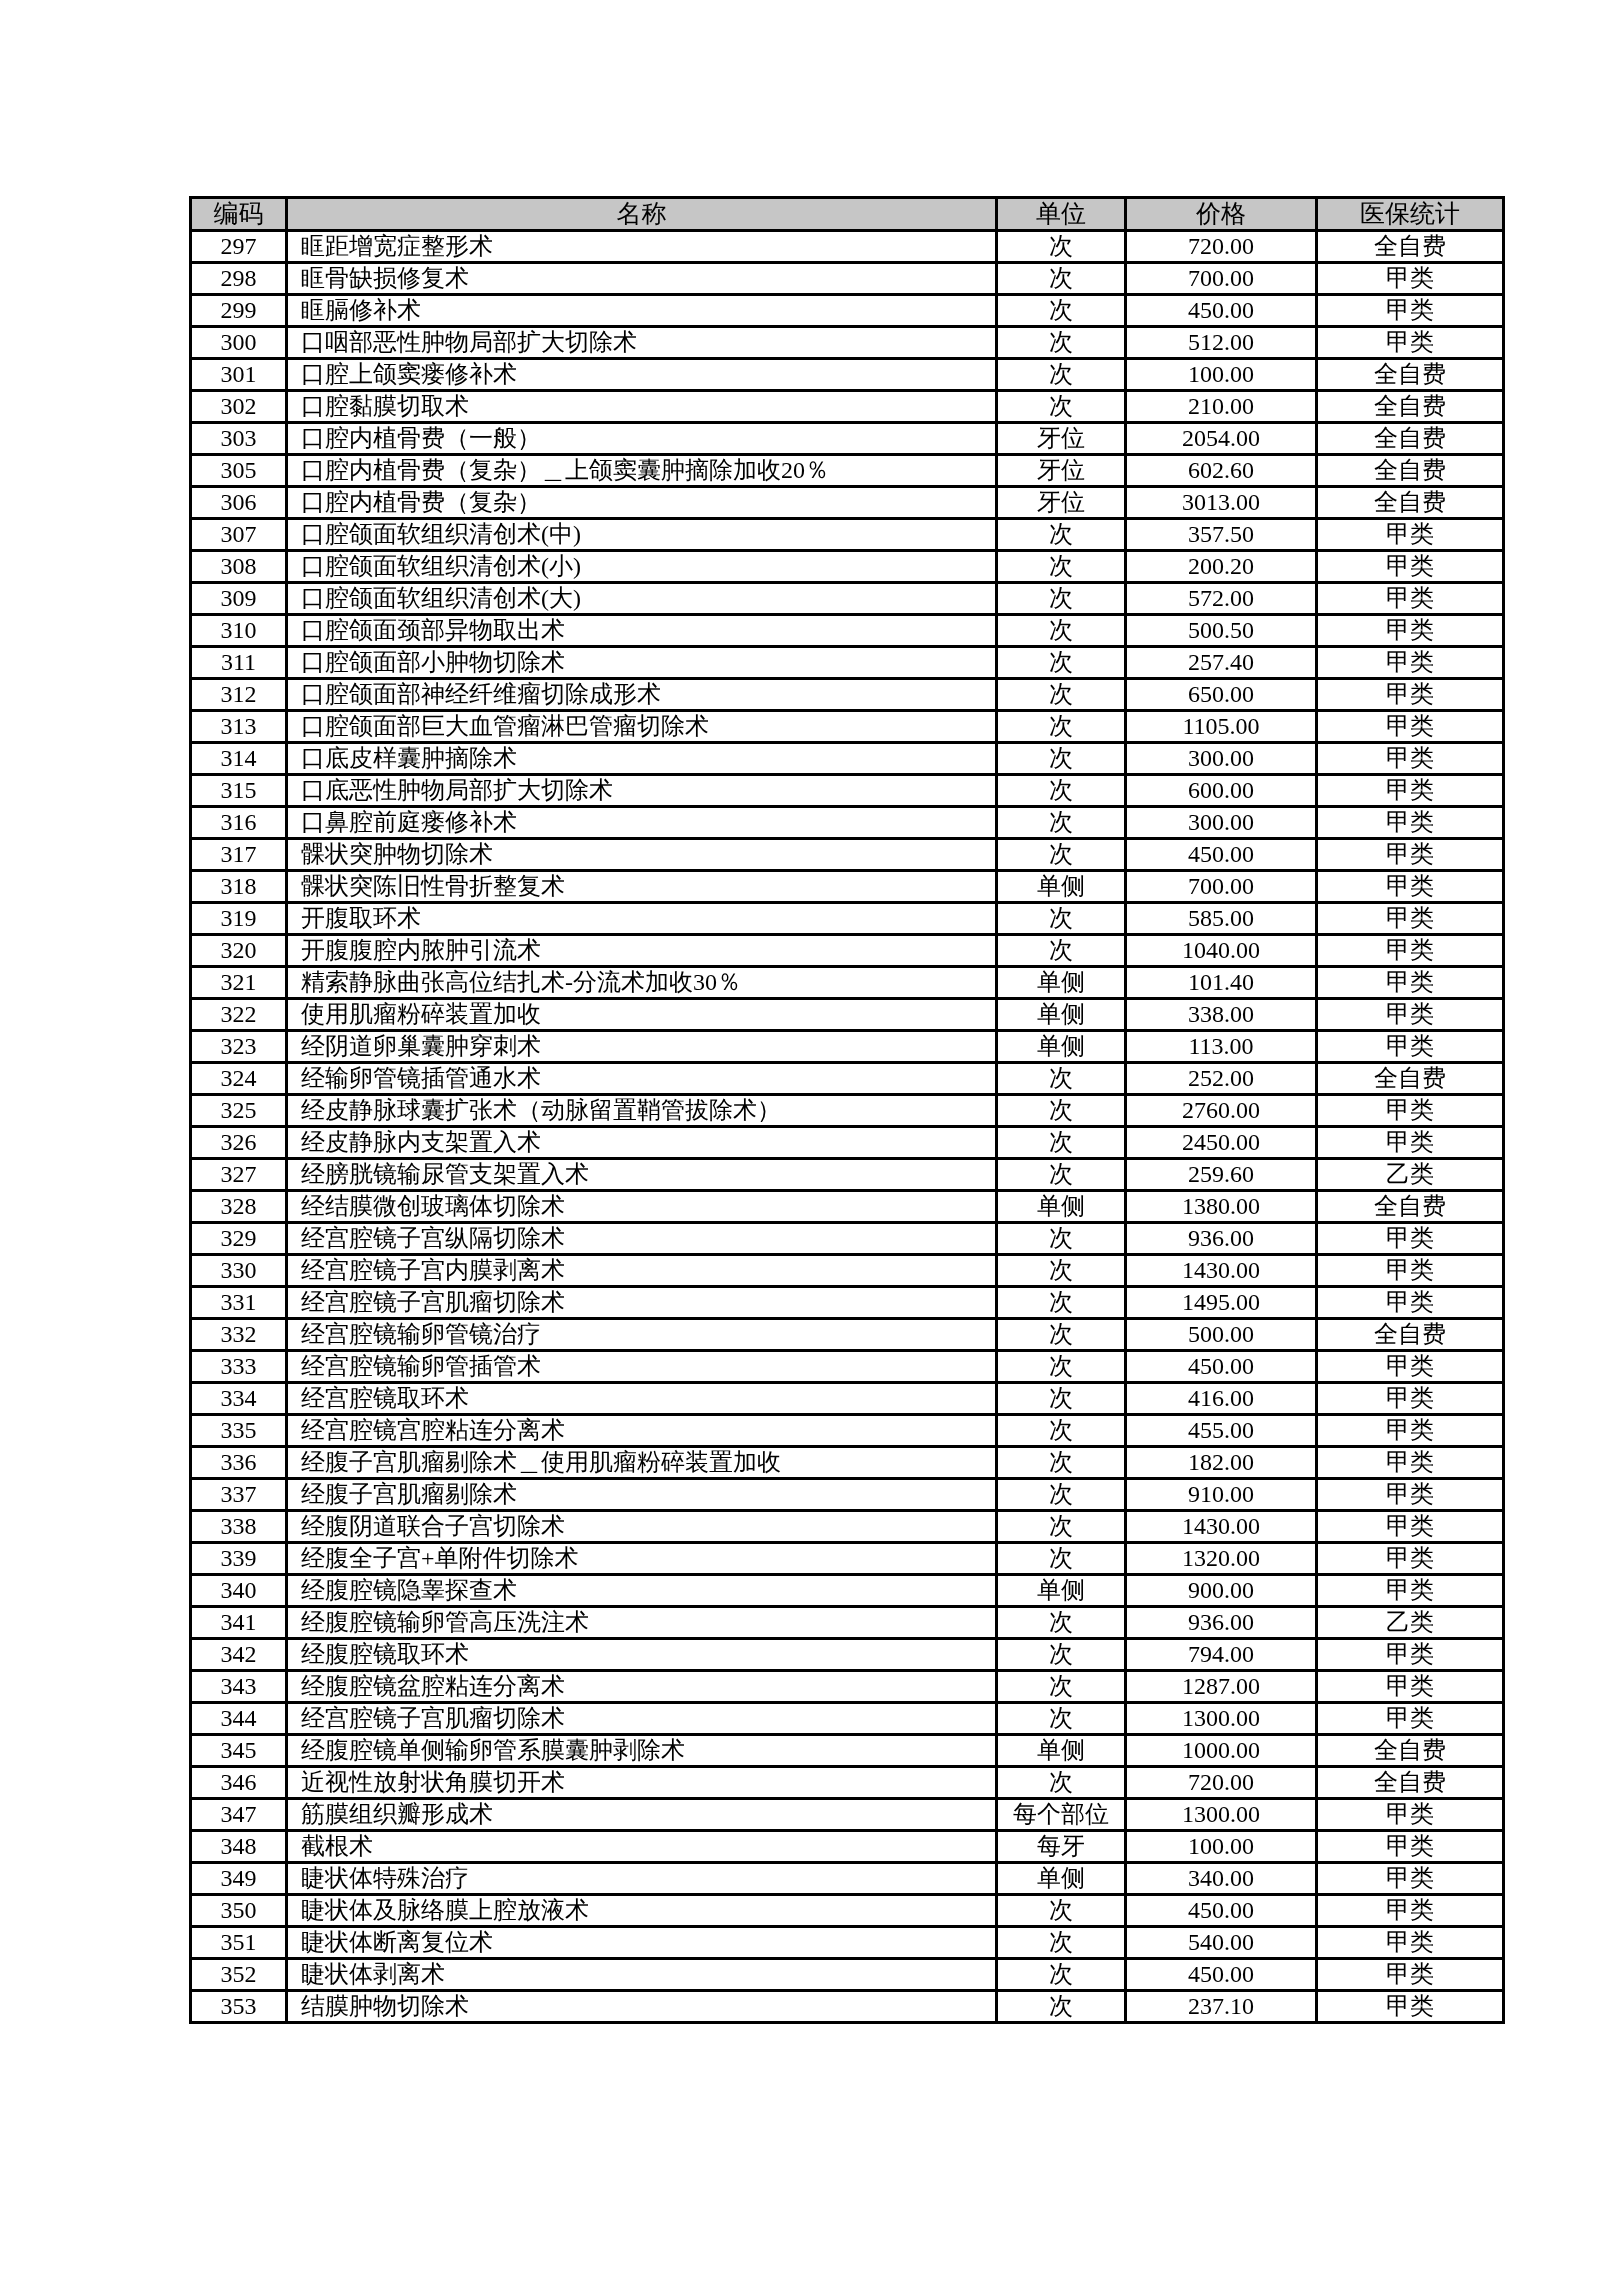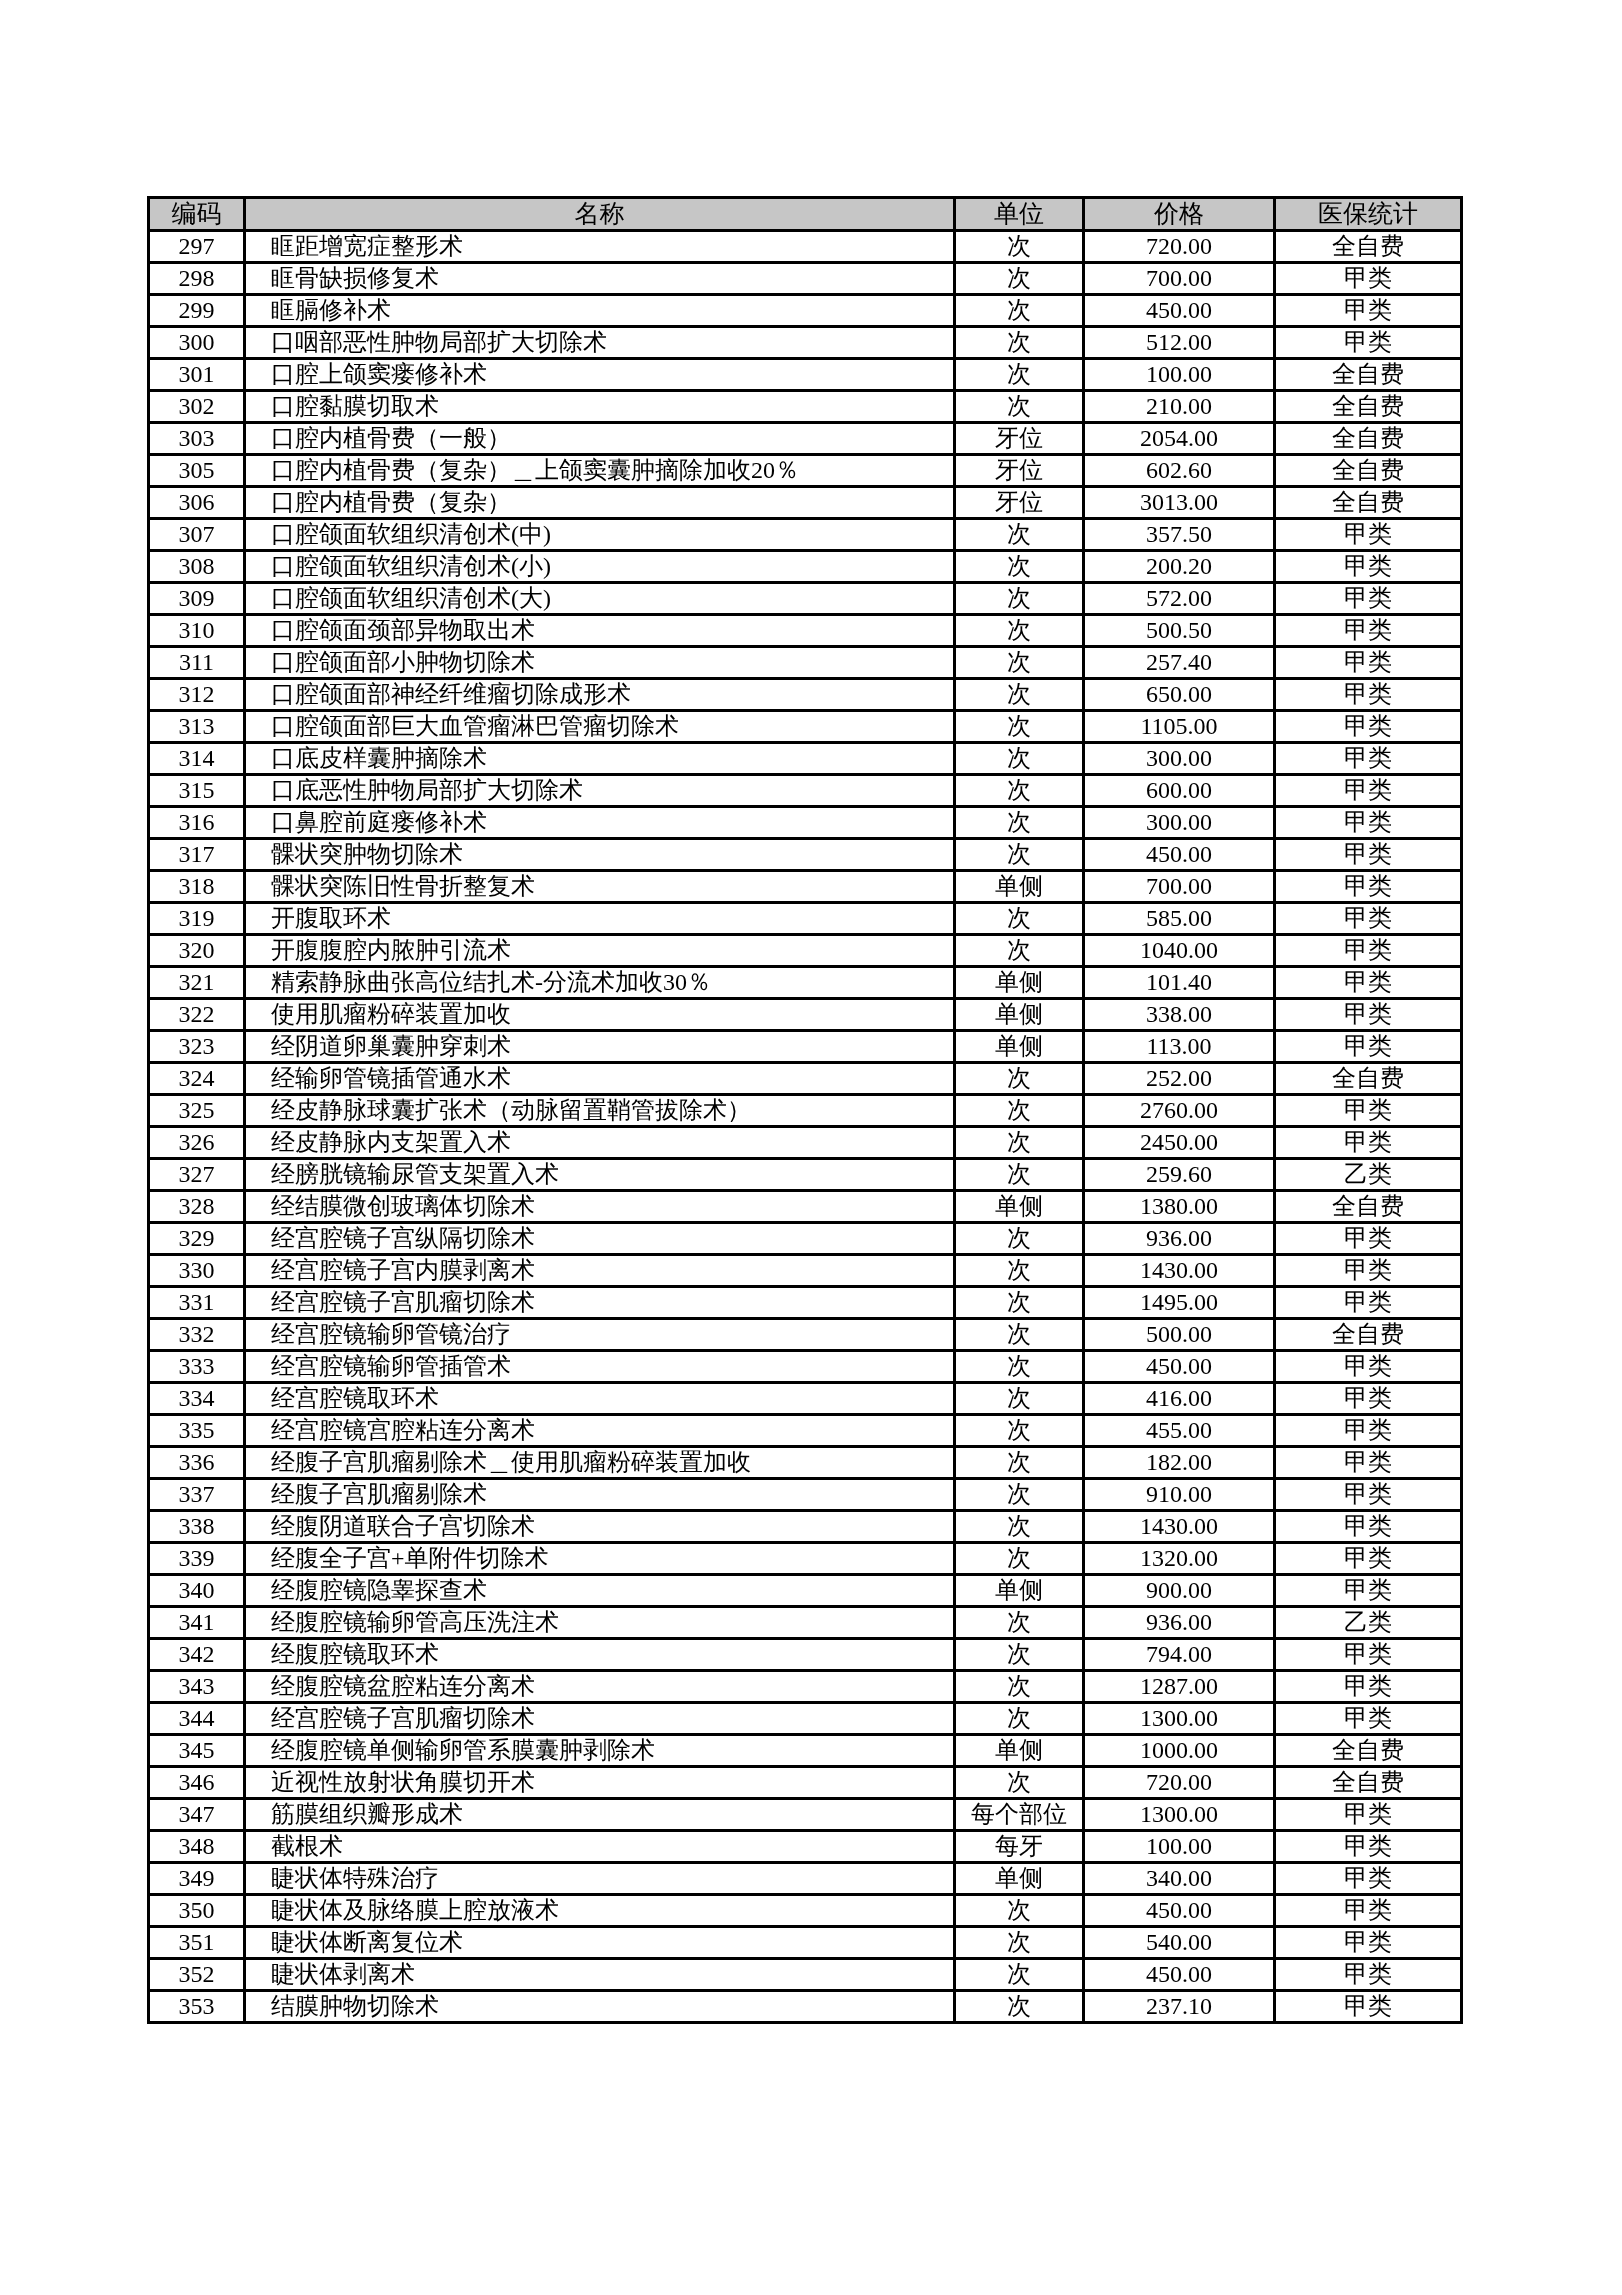--- a/index.html
+++ b/index.html
@@ -3,20 +3,21 @@
 <meta charset="utf-8">
 <style>
   html, body { margin: 0; padding: 0; }
   .page {
     position: relative;
     width: 1531px;
     height: 2295px;
     background: #ffffff;
     font-family: "Liberation Serif", "DejaVu Serif", serif;
     color: #000;
+    margin-left: 42px;
   }
   table.price-table {
     position: absolute;
     left: 147px;
     top: 196px;
     width: 1313px;
     border-collapse: collapse;
     table-layout: fixed;
   }
   .price-table th, .price-table td {
@@ -31,21 +32,21 @@
     white-space: nowrap;
   }
   .price-table thead th {
     background: #c6c6c6;
     height: 30px;
     font-size: 25px;
   }
   .price-table tbody td { height: 29px; }
   .price-table td.cell-name {
     text-align: left;
-    padding-left: 25px;
+    padding-left: 13px;
   }
   .col-code { width: 96px; }
   .col-name { width: 710px; }
   .col-unit { width: 129px; }
   .col-price { width: 191px; }
   .col-ins  { width: 187px; }
 </style>
 </head>
 <body>
 

